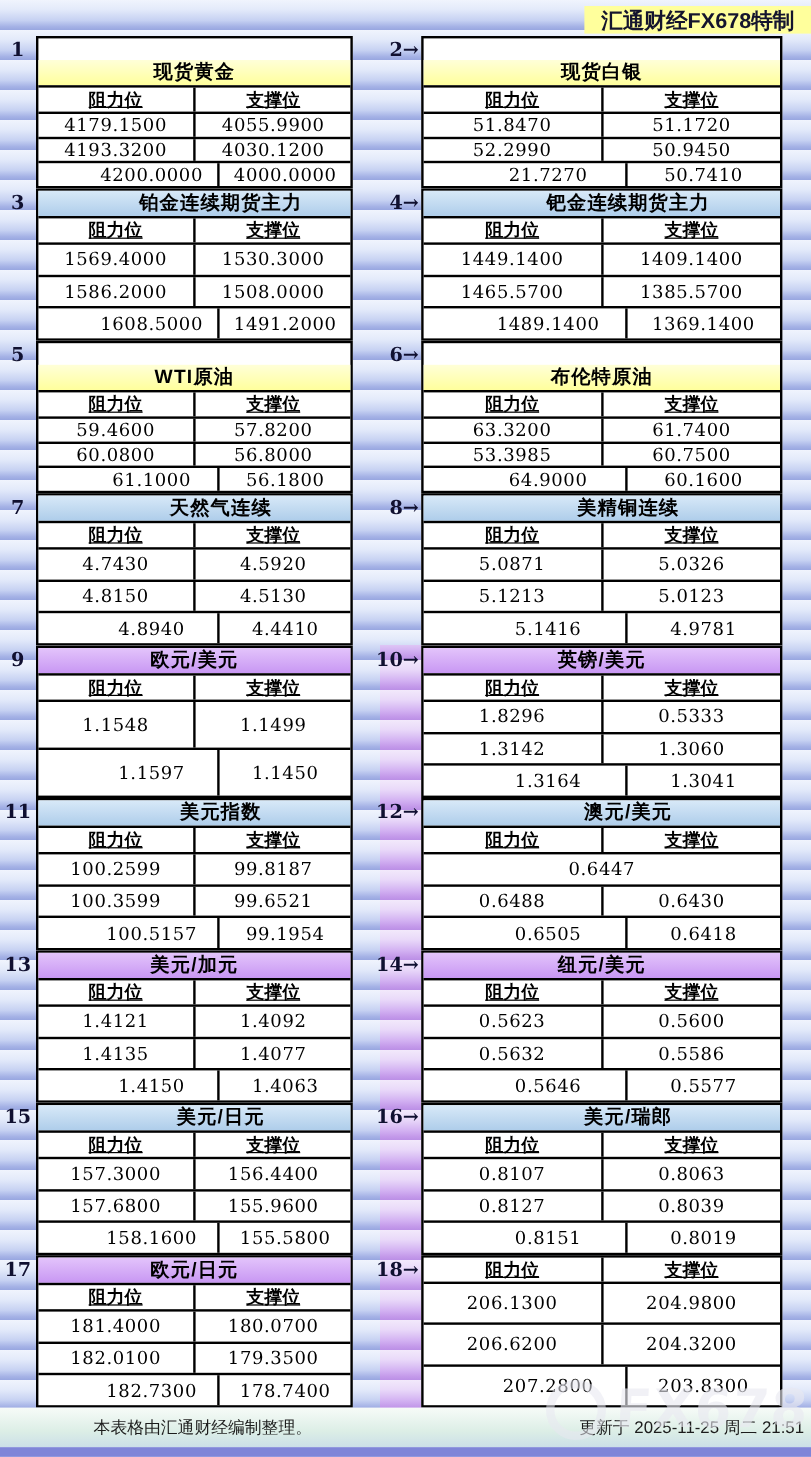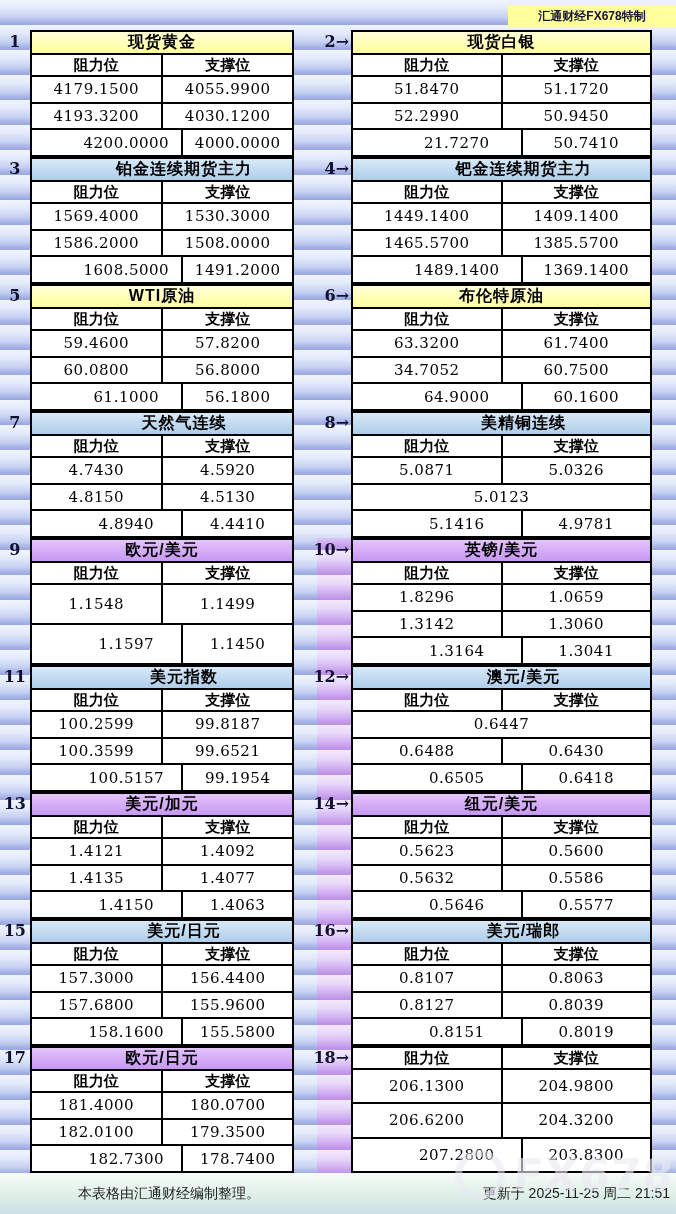--- a/index.html
+++ b/index.html
@@ -9,37 +9,37 @@
     font-family:"Liberation Sans",sans-serif;color:#000;
   }
   #board{margin-top:30px;position:relative;z-index:1;}
   .prow{display:flex;height:127px;}
   .cell-num{width:32px;text-align:center;font:bold 16px "DejaVu Serif",serif;padding-top:2px;box-sizing:border-box;color:#101030;}
   .cell-mid{width:61px;text-align:right;font:bold 16px "DejaVu Serif",serif;padding:2px 2px 0 0;box-sizing:border-box;color:#101030;}
   .cell-rm{width:26px;}
   .panel{width:285px;box-sizing:border-box;border:2px solid var(--border,#000);background:#fff;display:flex;flex-direction:column;}
   .panel.right{width:324px;}
   .ptitle{flex:0 0 21px;display:flex;align-items:center;justify-content:center;font-weight:bold;font-size:16px;letter-spacing:1px;border-bottom:2px solid var(--border,#000);box-sizing:border-box;}
-  .t-yellow .ptitle{background:linear-gradient(var(--title-yellow-light),var(--title-yellow));}
+  .t-yellow .ptitle{background:linear-gradient(var(--title-yellow-light),var(--title-yellow));margin-top:18px;}
   .t-blue .ptitle{background:linear-gradient(var(--title-blue-light),var(--title-blue));padding-left:44px;}
   .t-purple .ptitle{background:linear-gradient(var(--title-purple-light),var(--title-purple));}
   .phead{flex:0 0 22px;display:flex;border-bottom:2px solid var(--border,#000);box-sizing:border-box;font-weight:bold;font-size:15px;}
-  .hcell{flex:1;display:flex;align-items:center;justify-content:center;}
+  .hcell{flex:1;display:flex;align-items:center;justify-content:center;text-decoration:underline;}
   .hr{border-right:2px solid var(--border,#000);}
   .pbody{flex:1;display:flex;flex-direction:column;font-family:"DejaVu Serif",serif;font-size:15px;}
   .drow{flex:1;display:flex;border-bottom:2px solid var(--border,#000);box-sizing:border-box;}
   .drow.last{border-bottom:none;margin-left:40px;}
   .dcell{flex:1;display:flex;align-items:center;justify-content:center;letter-spacing:.5px;}
   .dr-left{border-right:2px solid var(--border,#000);}
-  #brand{position:absolute;top:5px;right:0;width:168px;height:23px;background:var(--title-yellow,#ffff9c);
-    display:flex;align-items:center;justify-content:center;font-weight:bold;font-size:12px;z-index:2;color:#15152e;}
+  #brand{position:absolute;top:5px;right:0;width:189px;height:23px;background:var(--title-yellow,#ffff9c);
+    display:flex;align-items:center;justify-content:center;font-weight:bold;font-size:18px;z-index:2;color:#15152e;}
   #mid-purple{position:absolute;left:317px;top:538px;width:61px;height:635px;z-index:0;
     background:repeating-linear-gradient(180deg,#f2e9fb 0px,#e9d9f9 8px,#d3b2f2 17px,#c49aea 22px,#bb8fe6 25px);
     background-attachment:fixed;}
-  #footer{height:41px;display:flex;position:relative;z-index:1;}
+  #footer{height:41px;display:flex;flex-direction:column;position:relative;z-index:1;}
   .footer-text{flex:1;display:flex;align-items:center;justify-content:space-between;padding:0 6px 0 78px;font-size:14px;color:#1c1c1c;
     background:linear-gradient(180deg,#f7fbf8 0%,#dceee6 60%,#cbdfe8 100%);}
   .footer-bar{height:8px;background:var(--footer-bar,#7f85d8);}
   #watermark{position:absolute;right:2px;bottom:14px;display:flex;align-items:center;gap:8px;z-index:3;pointer-events:none;}
   .wm-ring{width:36px;height:36px;border:7px solid rgba(232,232,240,.55);border-radius:50%;}
   .wm-text{font:bold 44px "DejaVu Sans",sans-serif;color:rgba(232,232,240,.62);letter-spacing:1px;transform:skewX(-4deg);}
 </style>
 </head>
 <body>
 
@@ -171,21 +171,21 @@
         <div class="phead">
           <div class="hcell hr">阻力位</div>
           <div class="hcell">支撑位</div>
         </div>
         <div class="pbody">
           <div class="drow">
             <div class="dcell dr-left">63.3200</div>
             <div class="dcell">61.7400</div>
           </div>
           <div class="drow">
-            <div class="dcell dr-left">34.7052</div>
+            <div class="dcell dr-left">53.3985</div>
             <div class="dcell">60.7500</div>
           </div>
           <div class="drow last">
             <div class="dcell dr-left">64.9000</div>
             <div class="dcell">60.1600</div>
           </div>
         </div>
       </div>
       <div class="cell-rm"></div>
     </div>
@@ -218,20 +218,21 @@
         <div class="phead">
           <div class="hcell hr">阻力位</div>
           <div class="hcell">支撑位</div>
         </div>
         <div class="pbody">
           <div class="drow">
             <div class="dcell dr-left">5.0871</div>
             <div class="dcell">5.0326</div>
           </div>
           <div class="drow">
+            <div class="dcell dr-left">5.1213</div>
             <div class="dcell">5.0123</div>
           </div>
           <div class="drow last">
             <div class="dcell dr-left">5.1416</div>
             <div class="dcell">4.9781</div>
           </div>
         </div>
       </div>
       <div class="cell-rm"></div>
     </div>
@@ -257,21 +258,21 @@
       <div class="cell-mid">10→</div>
       <div class="panel right t-purple">
         <div class="ptitle">英镑/美元</div>
         <div class="phead">
           <div class="hcell hr">阻力位</div>
           <div class="hcell">支撑位</div>
         </div>
         <div class="pbody">
           <div class="drow">
             <div class="dcell dr-left">1.8296</div>
-            <div class="dcell">1.0659</div>
+            <div class="dcell">0.5333</div>
           </div>
           <div class="drow">
             <div class="dcell dr-left">1.3142</div>
             <div class="dcell">1.3060</div>
           </div>
           <div class="drow last">
             <div class="dcell dr-left">1.3164</div>
             <div class="dcell">1.3041</div>
           </div>
         </div>

